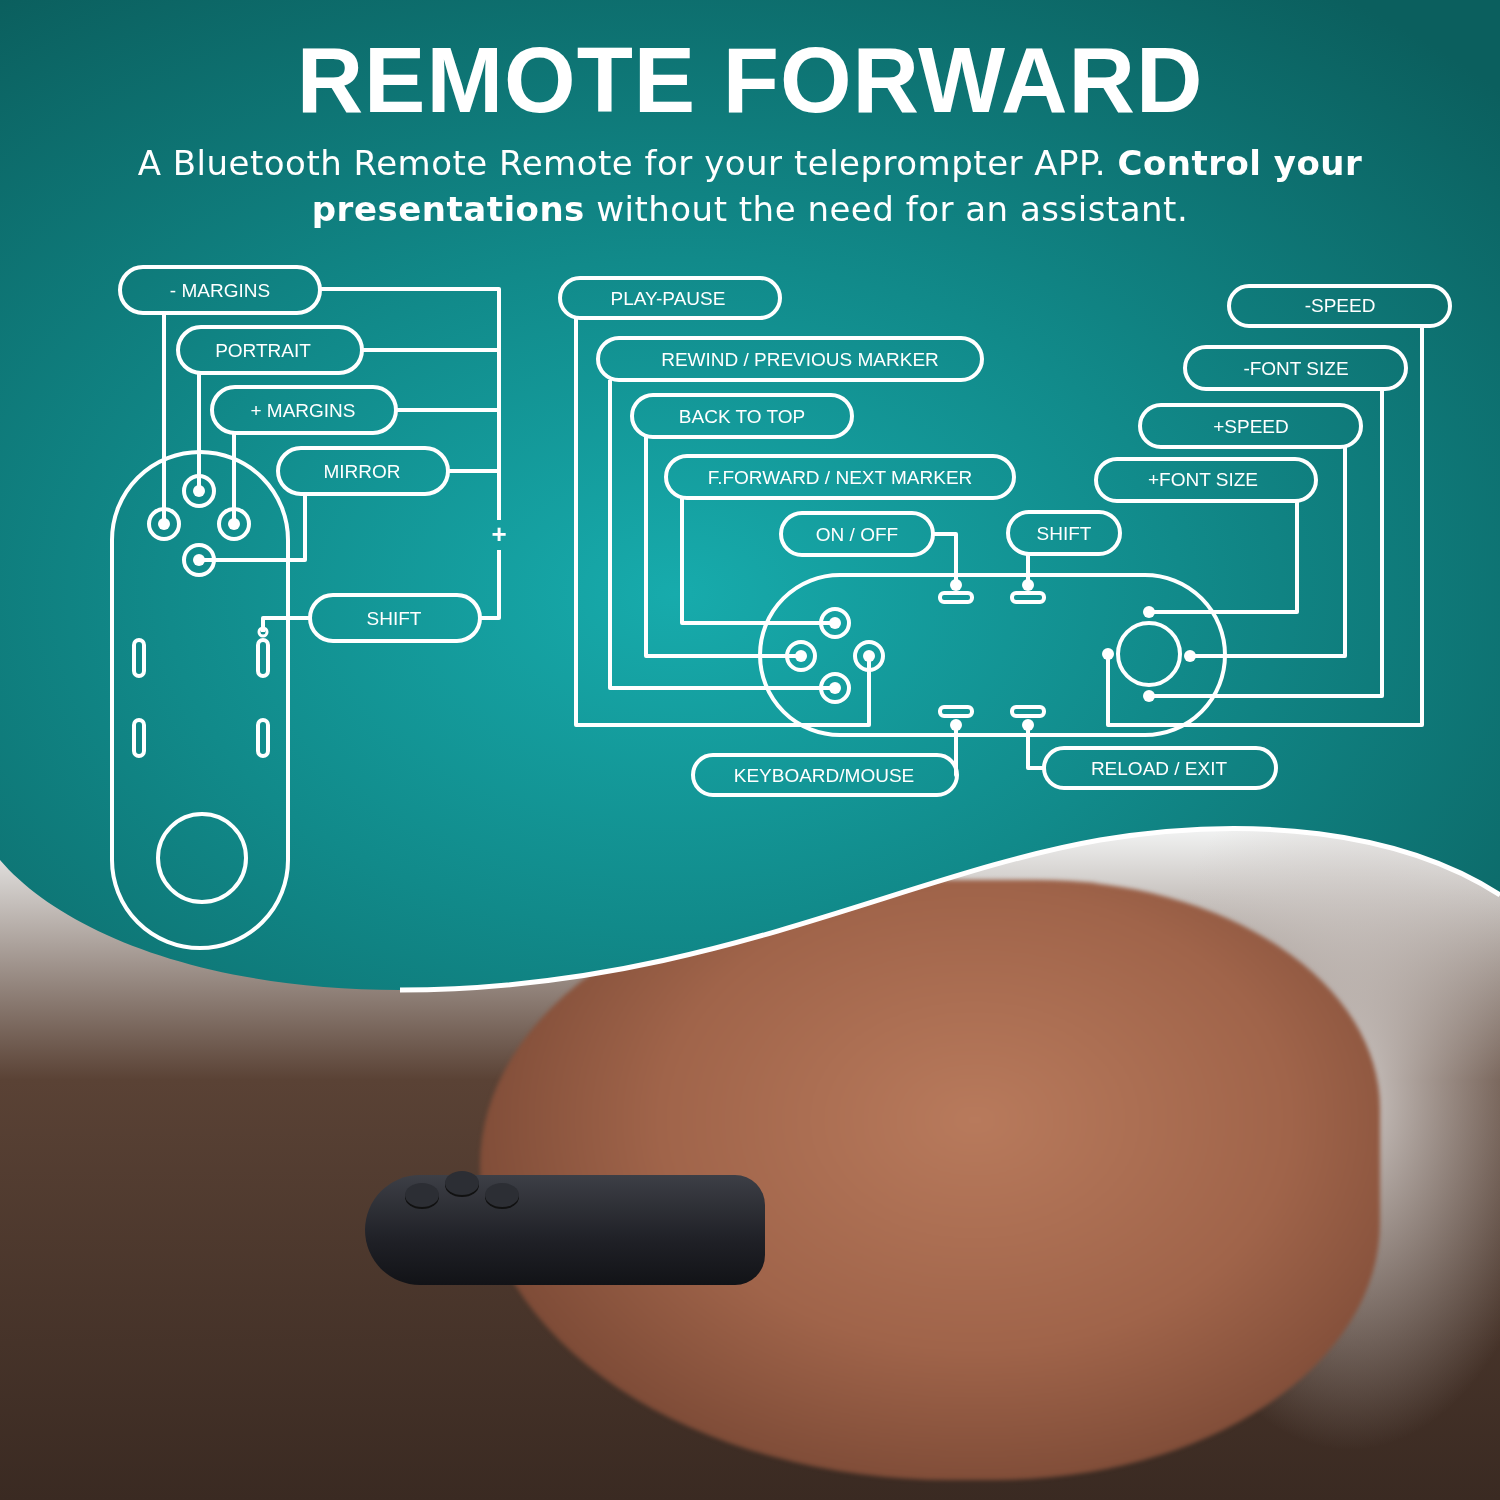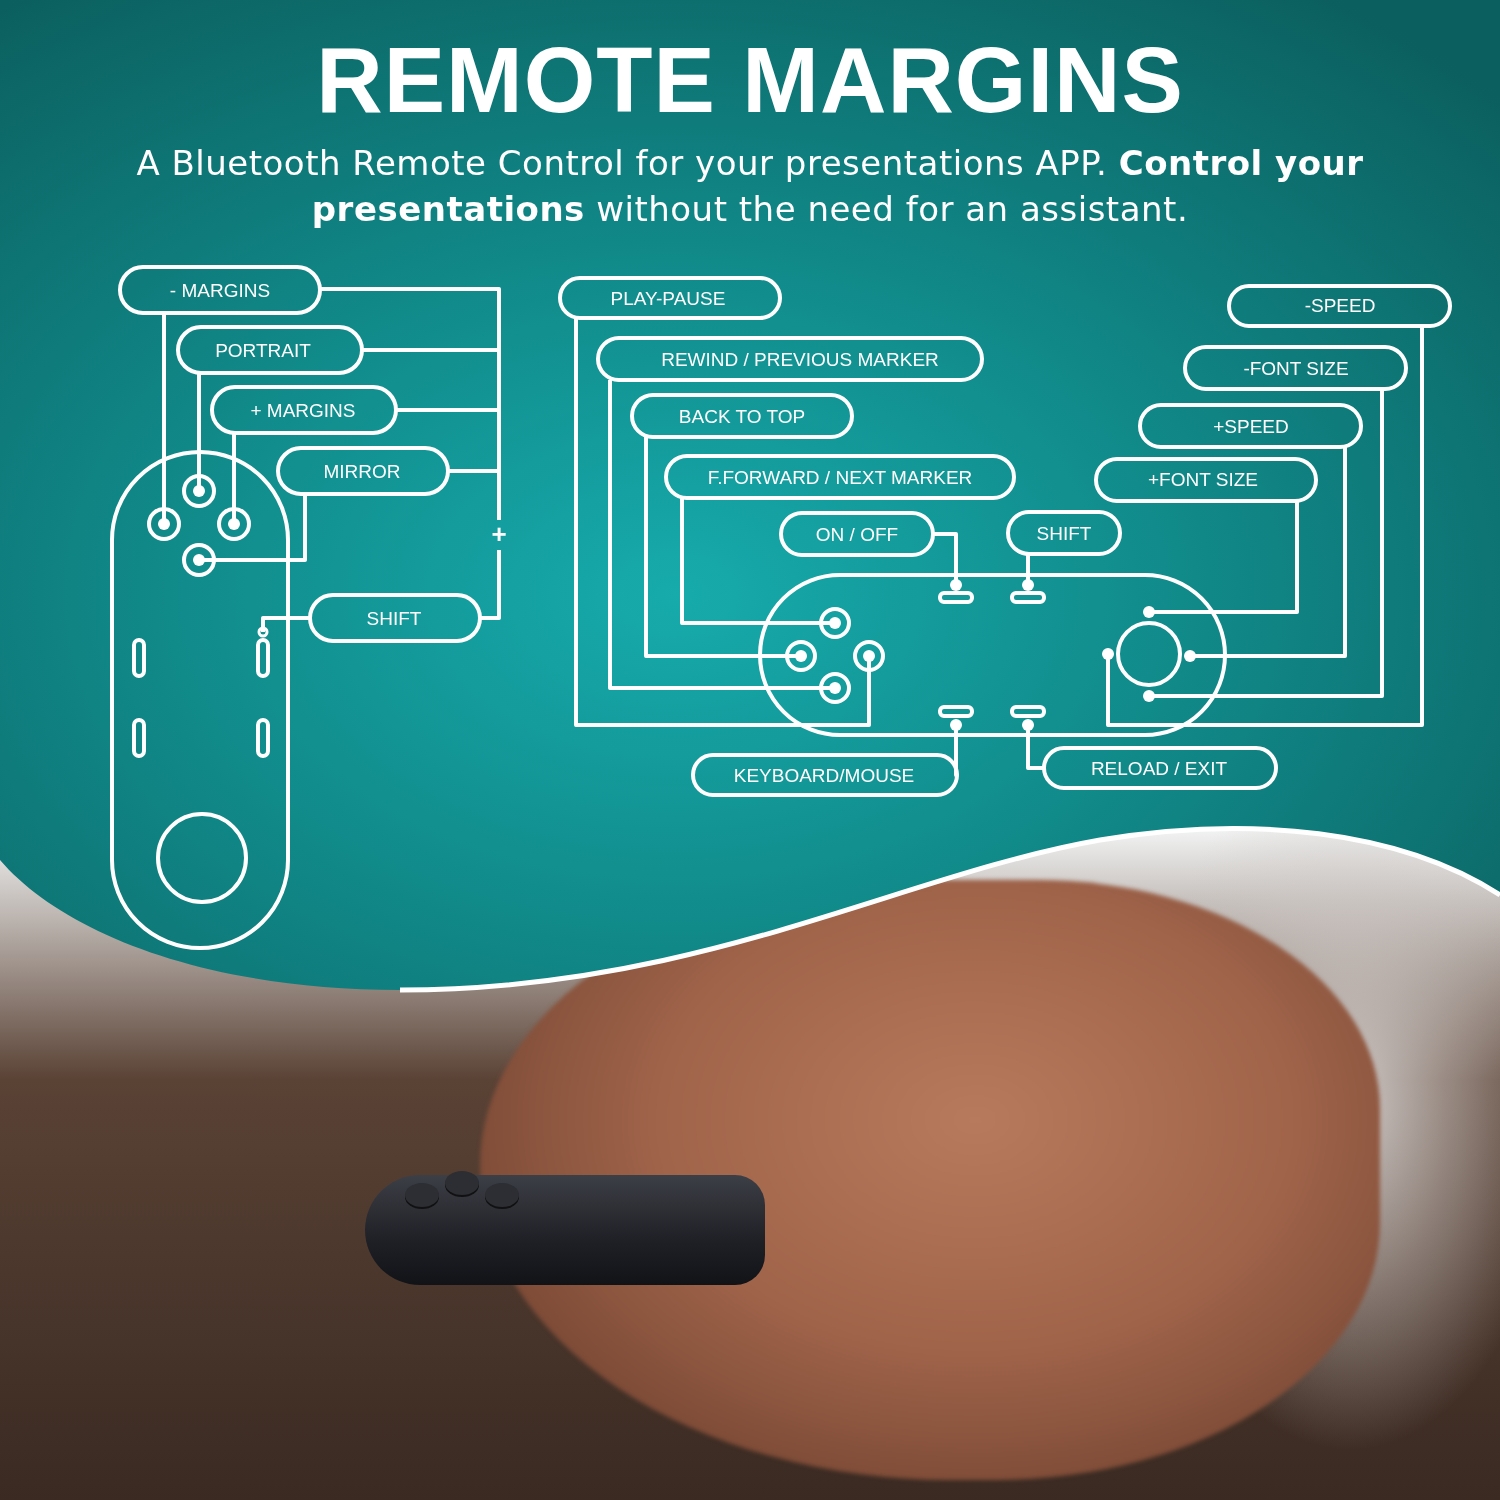--- a/index.html
+++ b/index.html
@@ -150,16 +150,16 @@
   <text class="label" x="857" y="541" text-anchor="middle">ON / OFF</text>
   <text class="label" x="1064" y="540" text-anchor="middle">SHIFT</text>
   <text class="label" x="1340" y="312" text-anchor="middle">-SPEED</text>
   <text class="label" x="1296" y="375" text-anchor="middle">-FONT SIZE</text>
   <text class="label" x="1251" y="433" text-anchor="middle">+SPEED</text>
   <text class="label" x="1203" y="486" text-anchor="middle">+FONT SIZE</text>
   <text class="label" x="824" y="782" text-anchor="middle">KEYBOARD/MOUSE</text>
   <text class="label" x="1159" y="775" text-anchor="middle">RELOAD / EXIT</text>
 </svg>
 
-<div class="title">REMOTE MARGINS</div>
+<div class="title">REMOTE FORWARD</div>
 <div class="subtitle">
-  <span>A Bluetooth Remote Control for your presentations APP. </span><b>Control your presentations</b><span> without the need for an assistant.</span>
+  <span>A Bluetooth Remote Remote for your teleprompter APP. </span><b>Control your presentations</b><span> without the need for an assistant.</span>
 </div>
 
 </body></html>

